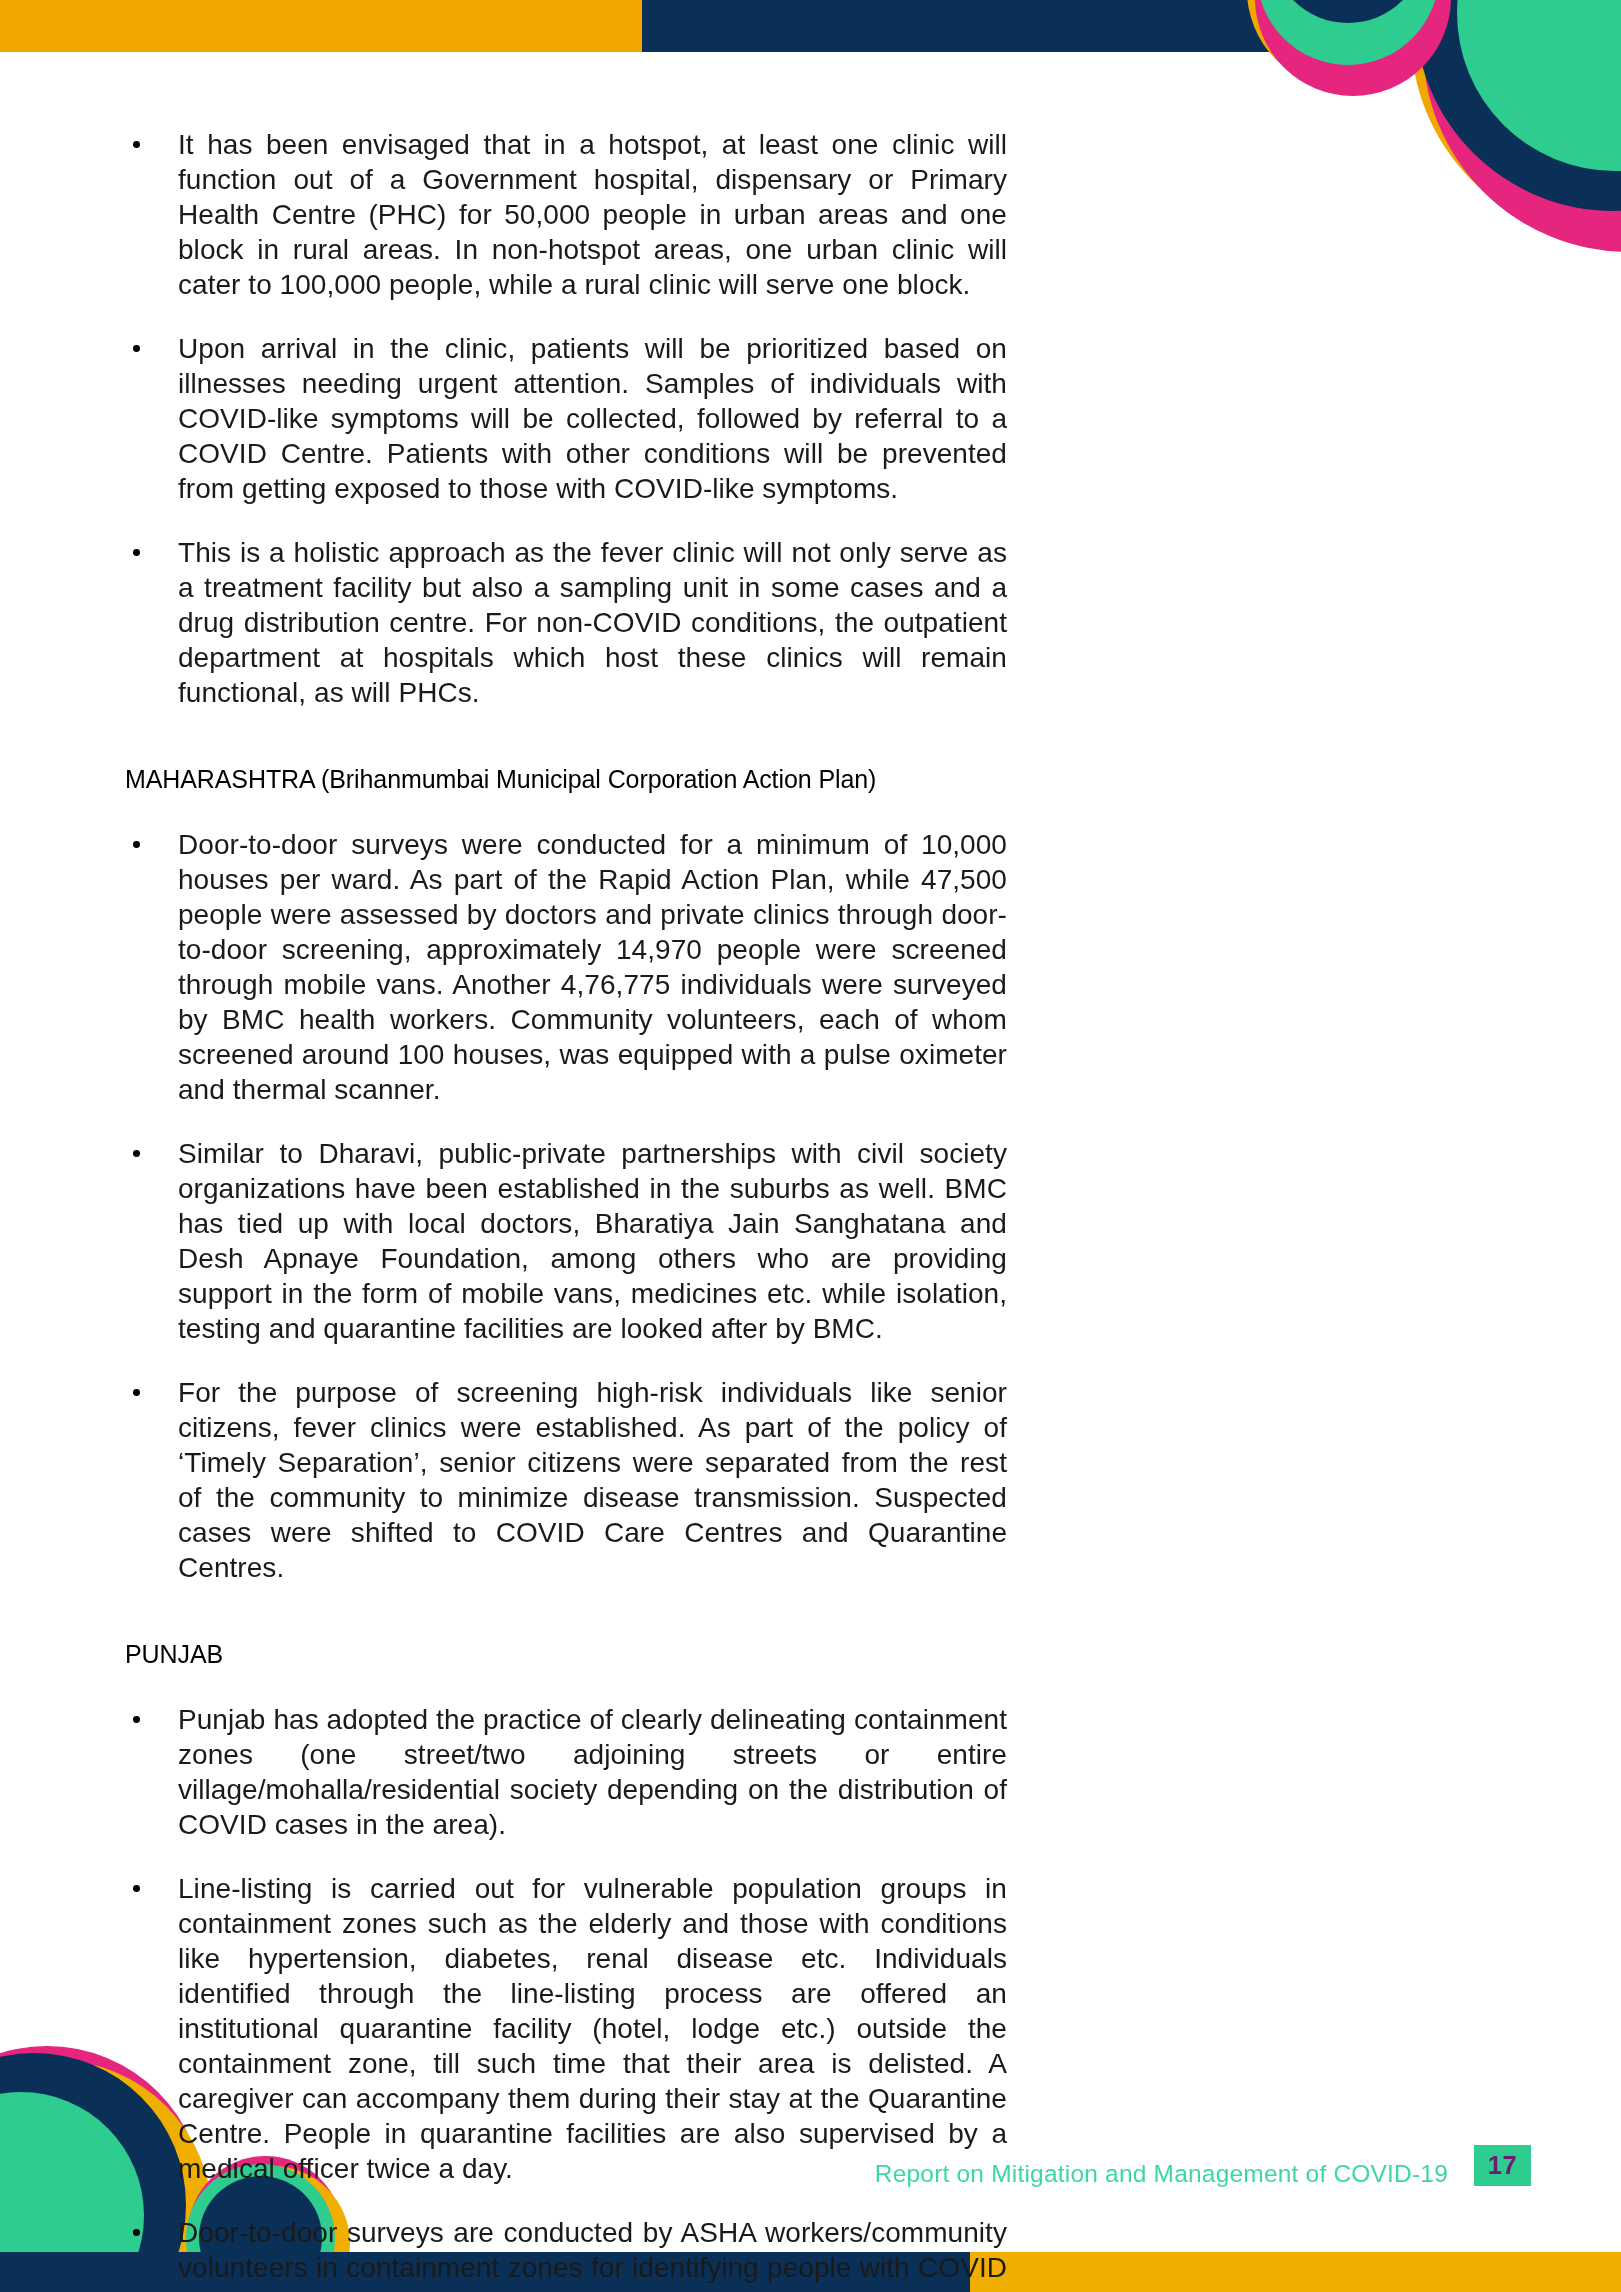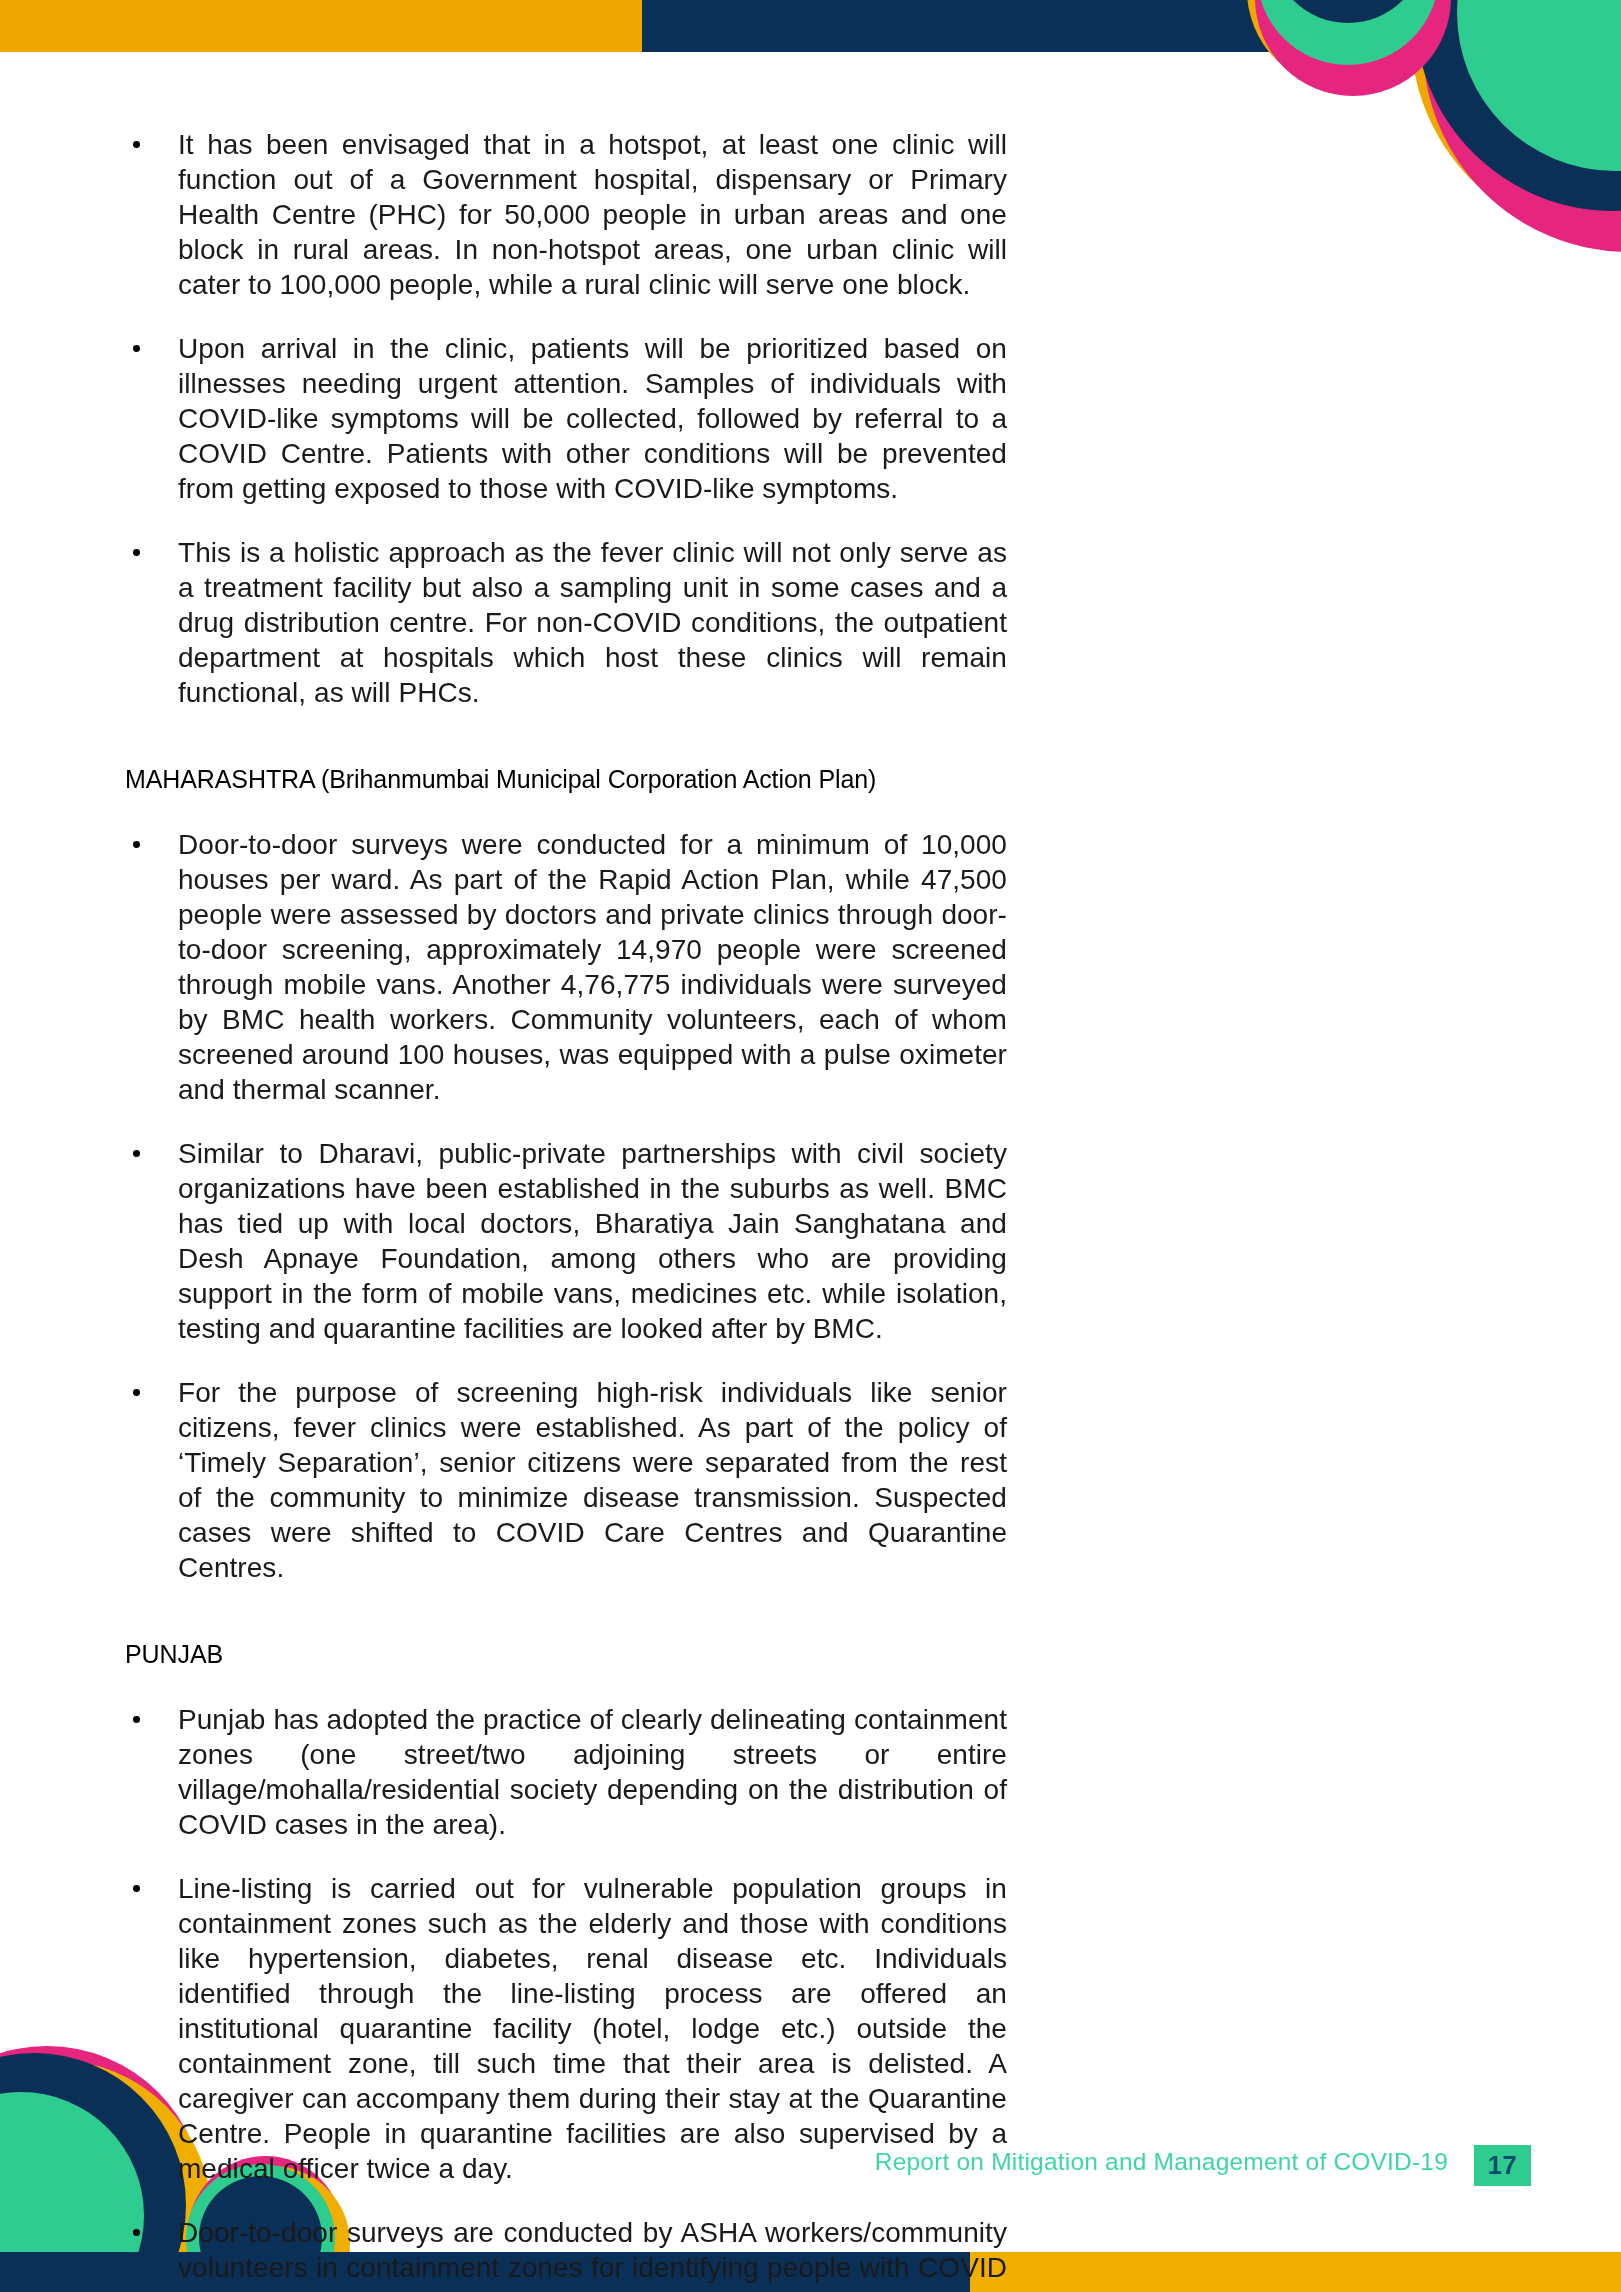--- a/index.html
+++ b/index.html
@@ -135,34 +135,34 @@
   .footer {
     position: absolute;
     left: 0;
     top: 2145px;
     width: 1621px;
     height: 59px;
   }
   .footer-text {
     position: absolute;
     right: 173px;
-    top: 3px;
+    top: 15px;
     font-size: 24.5px;
     color: #3DD6A6;
     letter-spacing: 0.2px;
     white-space: nowrap;
   }
   .page-badge {
     position: absolute;
     right: 90px;
     top: 0px;
     min-width: 57px;
     height: 41px;
     background: #2ECC8F;
-    color: #0c4a6e;
+    color: #701a75;
     font-size: 25.5px;
     font-weight: bold;
     display: flex;
     align-items: center;
     justify-content: center;
     letter-spacing: 0.5px;
   }
 </style>
 </head>
 <body>

